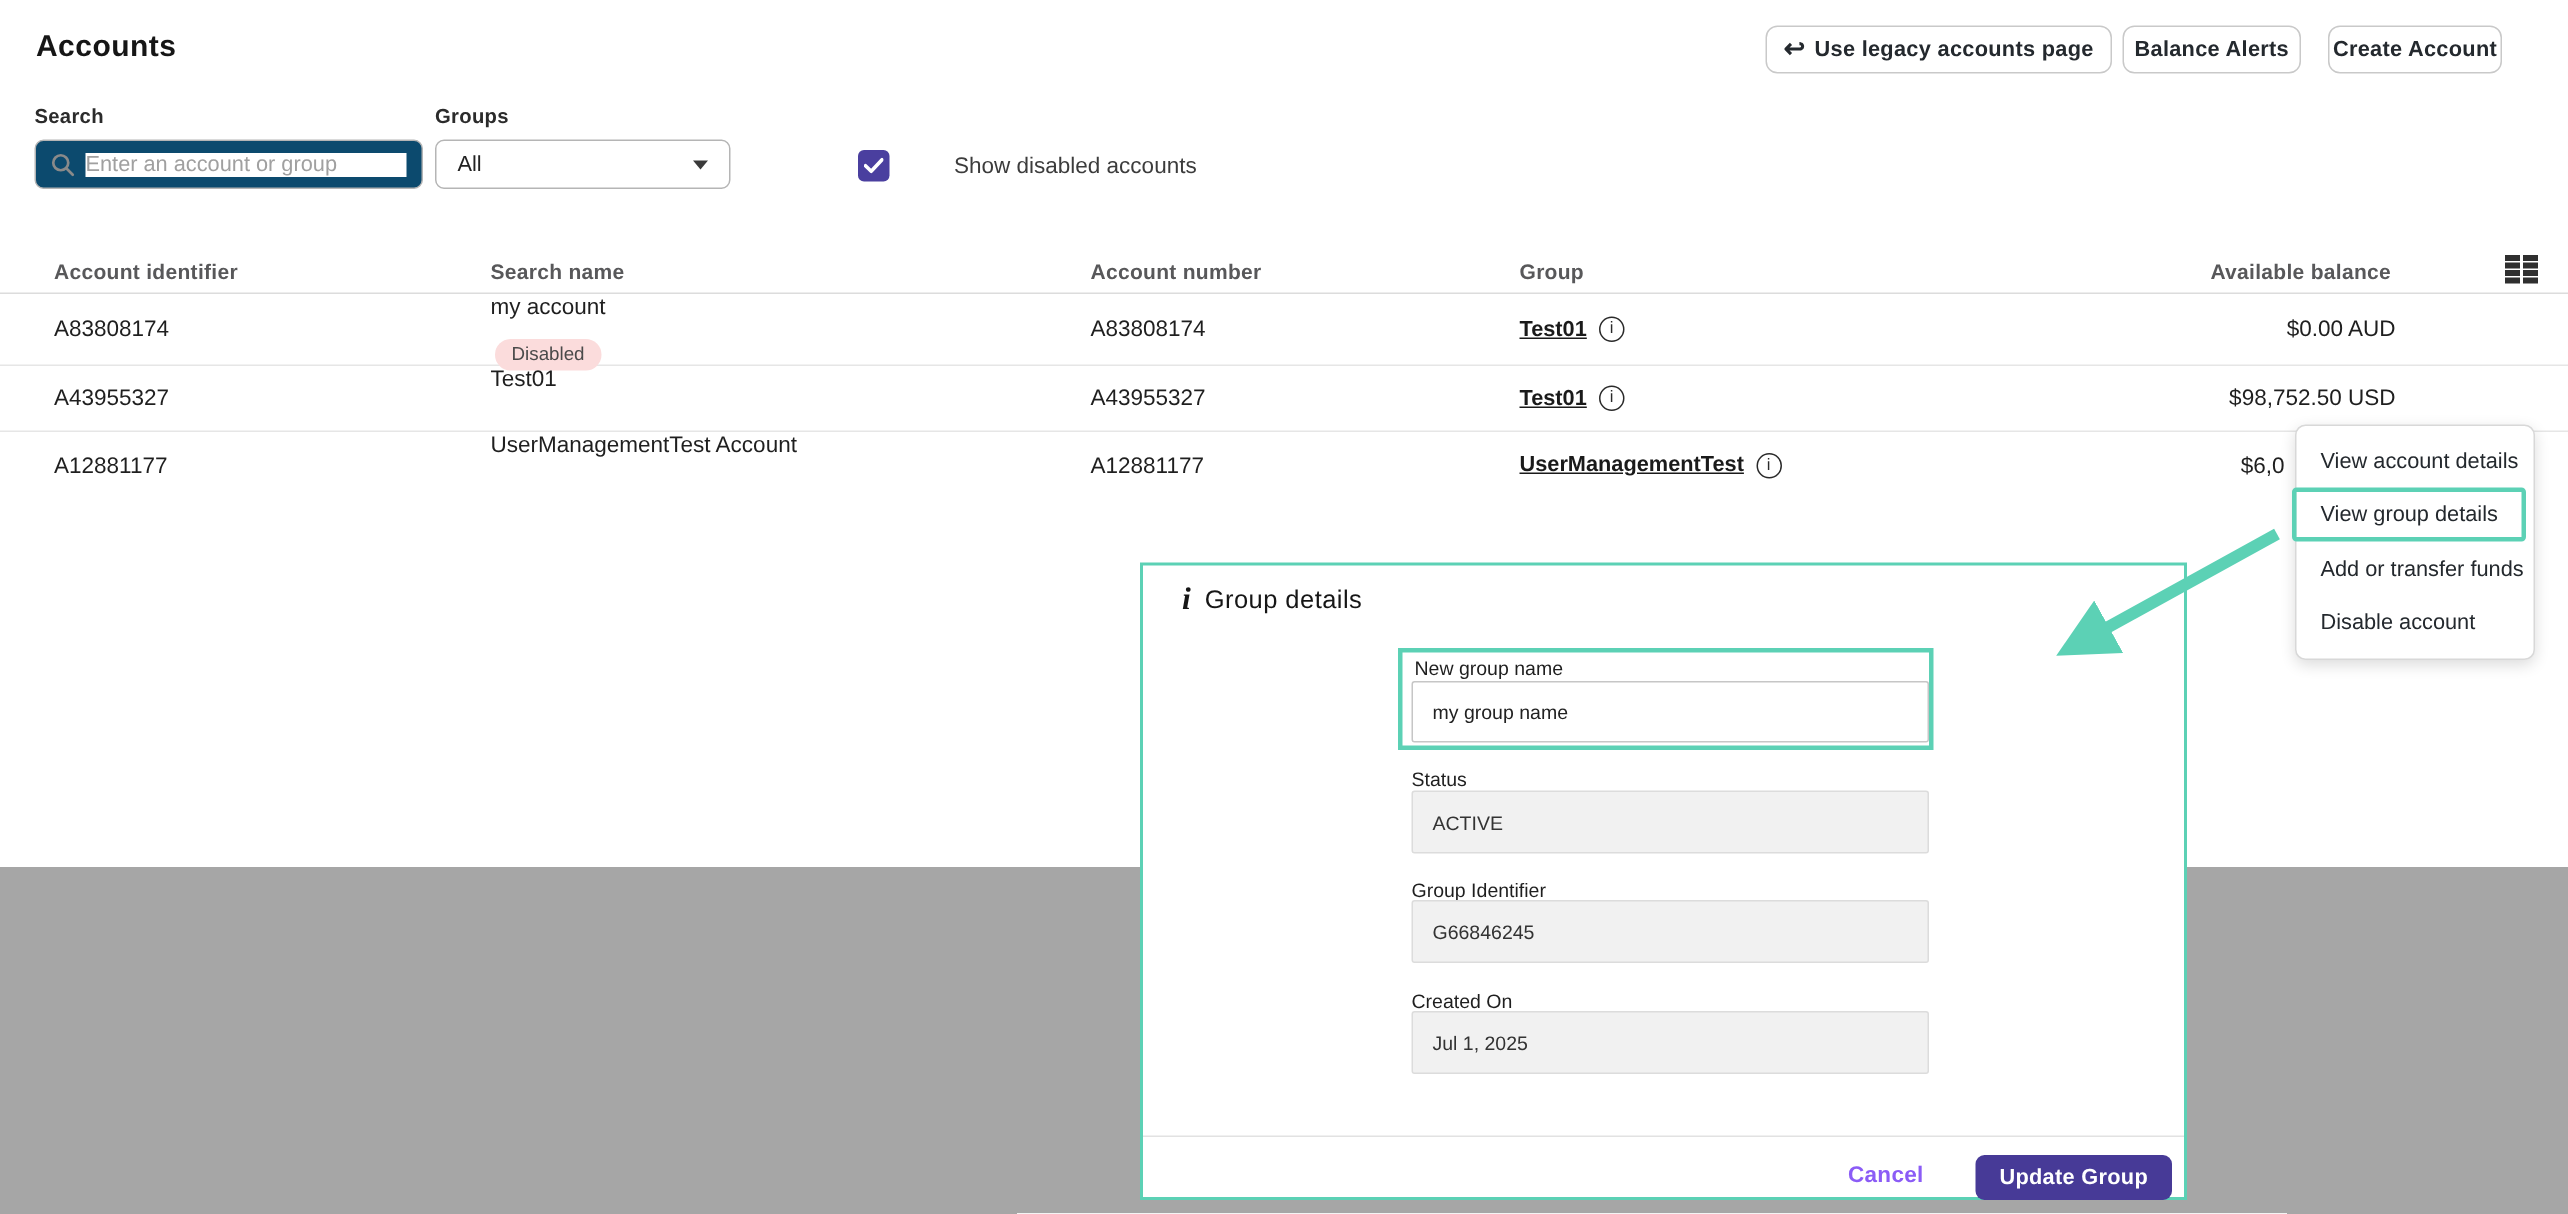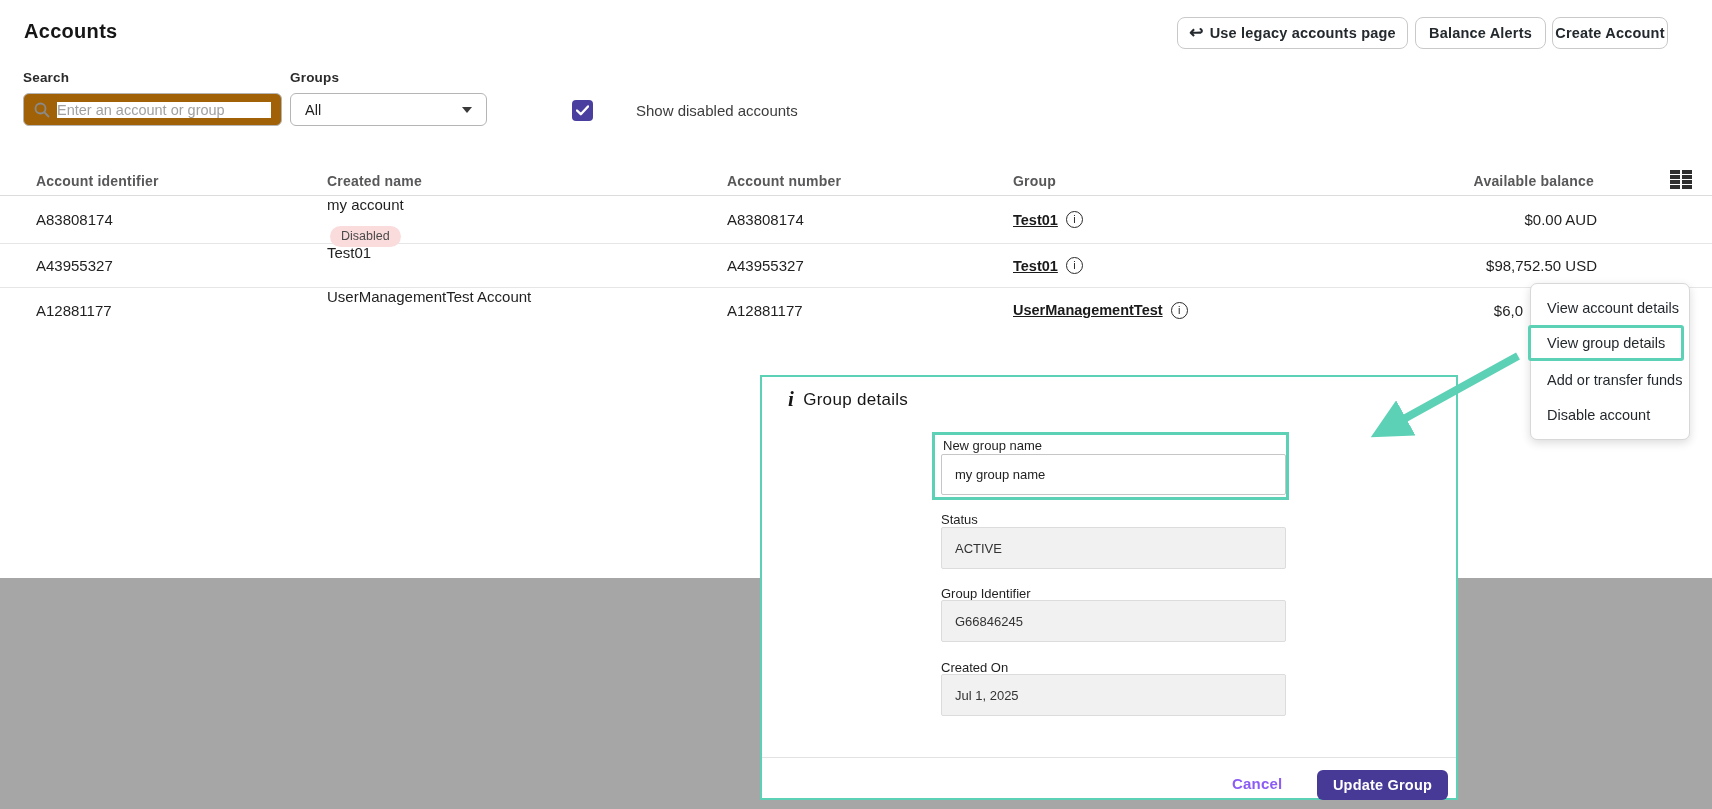--- a/index.html
+++ b/index.html
@@ -10,21 +10,21 @@
   
   .page-title { position:absolute; left:24px; top:20px; font-size:20px; font-weight:700; letter-spacing:.3px; color:#161616; }
   .top-btn { position:absolute; top:17px; height:32px; background:#fff; border:1.5px solid #c9c9c9; border-radius:8px;
              font-size:14.5px; font-weight:700; color:#24292e; display:flex; align-items:center; justify-content:center;
              gap:6px; cursor:pointer; letter-spacing:.2px; }
   .undo-glyph { font-size:17px; font-weight:700; line-height:1; transform:translateY(-1px); }
 
   
   .field-label { position:absolute; font-size:13.5px; font-weight:700; color:#2b2b2b; letter-spacing:.2px; }
   .search-box { position:absolute; left:23px; top:93px; width:259px; height:33px; border:1px solid #b5b5b5; border-radius:6px;
-                display:flex; align-items:center; padding:0 10px; gap:7px; background:#a16207; }
+                display:flex; align-items:center; padding:0 10px; gap:7px; background:#0c4a6e; }
   .search-box input { border:none; outline:none; flex:1; font-size:14.5px; font-family:"Liberation Sans",sans-serif; color:#333; }
   .search-box input::placeholder { color:#a0a0a0; }
   .groups-select { position:absolute; left:290px; top:93px; width:197px; height:33px; border:1px solid #b5b5b5; border-radius:6px;
                    display:flex; align-items:center; justify-content:space-between; padding:0 14px; font-size:14.5px; color:#222;
                    background:#fff; cursor:pointer; }
   .chevron { width:0; height:0; border-left:5px solid transparent; border-right:5px solid transparent; border-top:6px solid #3a3a3a; }
   .checkbox { position:absolute; left:572px; top:100px; width:21px; height:21px; background:#4a3f9f; border-radius:4px;
               display:flex; align-items:center; justify-content:center; cursor:pointer; }
   .checkbox svg { width:13px; height:11px; }
   .checkbox-label { position:absolute; left:636px; top:102px; font-size:15px; color:#3c3c3c; }
@@ -79,21 +79,21 @@
 <body>
 
 <div id="canvas">
 
   <div class="page-title">Accounts</div>
 
   <button class="top-btn" style="left:1177px; width:231px;">
     <span class="undo-glyph">↩</span>
     <span>Use legacy accounts page</span>
   </button>
-  <button class="top-btn" style="left:1415px; width:131px;">
+  <button class="top-btn" style="left:1415px; width:119px;">
     <span>Balance Alerts</span>
   </button>
   <button class="top-btn" style="left:1552px; width:116px;">
     <span>Create Account</span>
   </button>
 
   <div class="field-label" style="left:23px; top:70px;">Search</div>
   <div class="search-box">
     <svg width="16" height="16" viewBox="0 0 16 16">
       <circle cx="6.5" cy="6.5" r="5" fill="none" stroke="#8a8a8a" stroke-width="1.8"></circle>
@@ -110,21 +110,21 @@
 
   <div class="checkbox">
     <svg viewBox="0 0 13 11">
       <polyline points="1,5.5 4.8,9.2 12,1.5" fill="none" stroke="#fff" stroke-width="2.4" stroke-linecap="round" stroke-linejoin="round"></polyline>
     </svg>
   </div>
   <div class="checkbox-label">Show disabled accounts</div>
 
   <div class="thead">
     <div class="th" style="left:36px;">Account identifier</div>
-    <div class="th" style="left:327px;">Created name</div>
+    <div class="th" style="left:327px;">Search name</div>
     <div class="th" style="left:727px;">Account number</div>
     <div class="th" style="left:1013px;">Group</div>
     <div class="th" style="right:118px;">Available balance</div>
     <div class="grid-icon">
         <i></i>
         <i></i>
         <i></i>
         <i></i>
         <i></i>
         <i></i>

